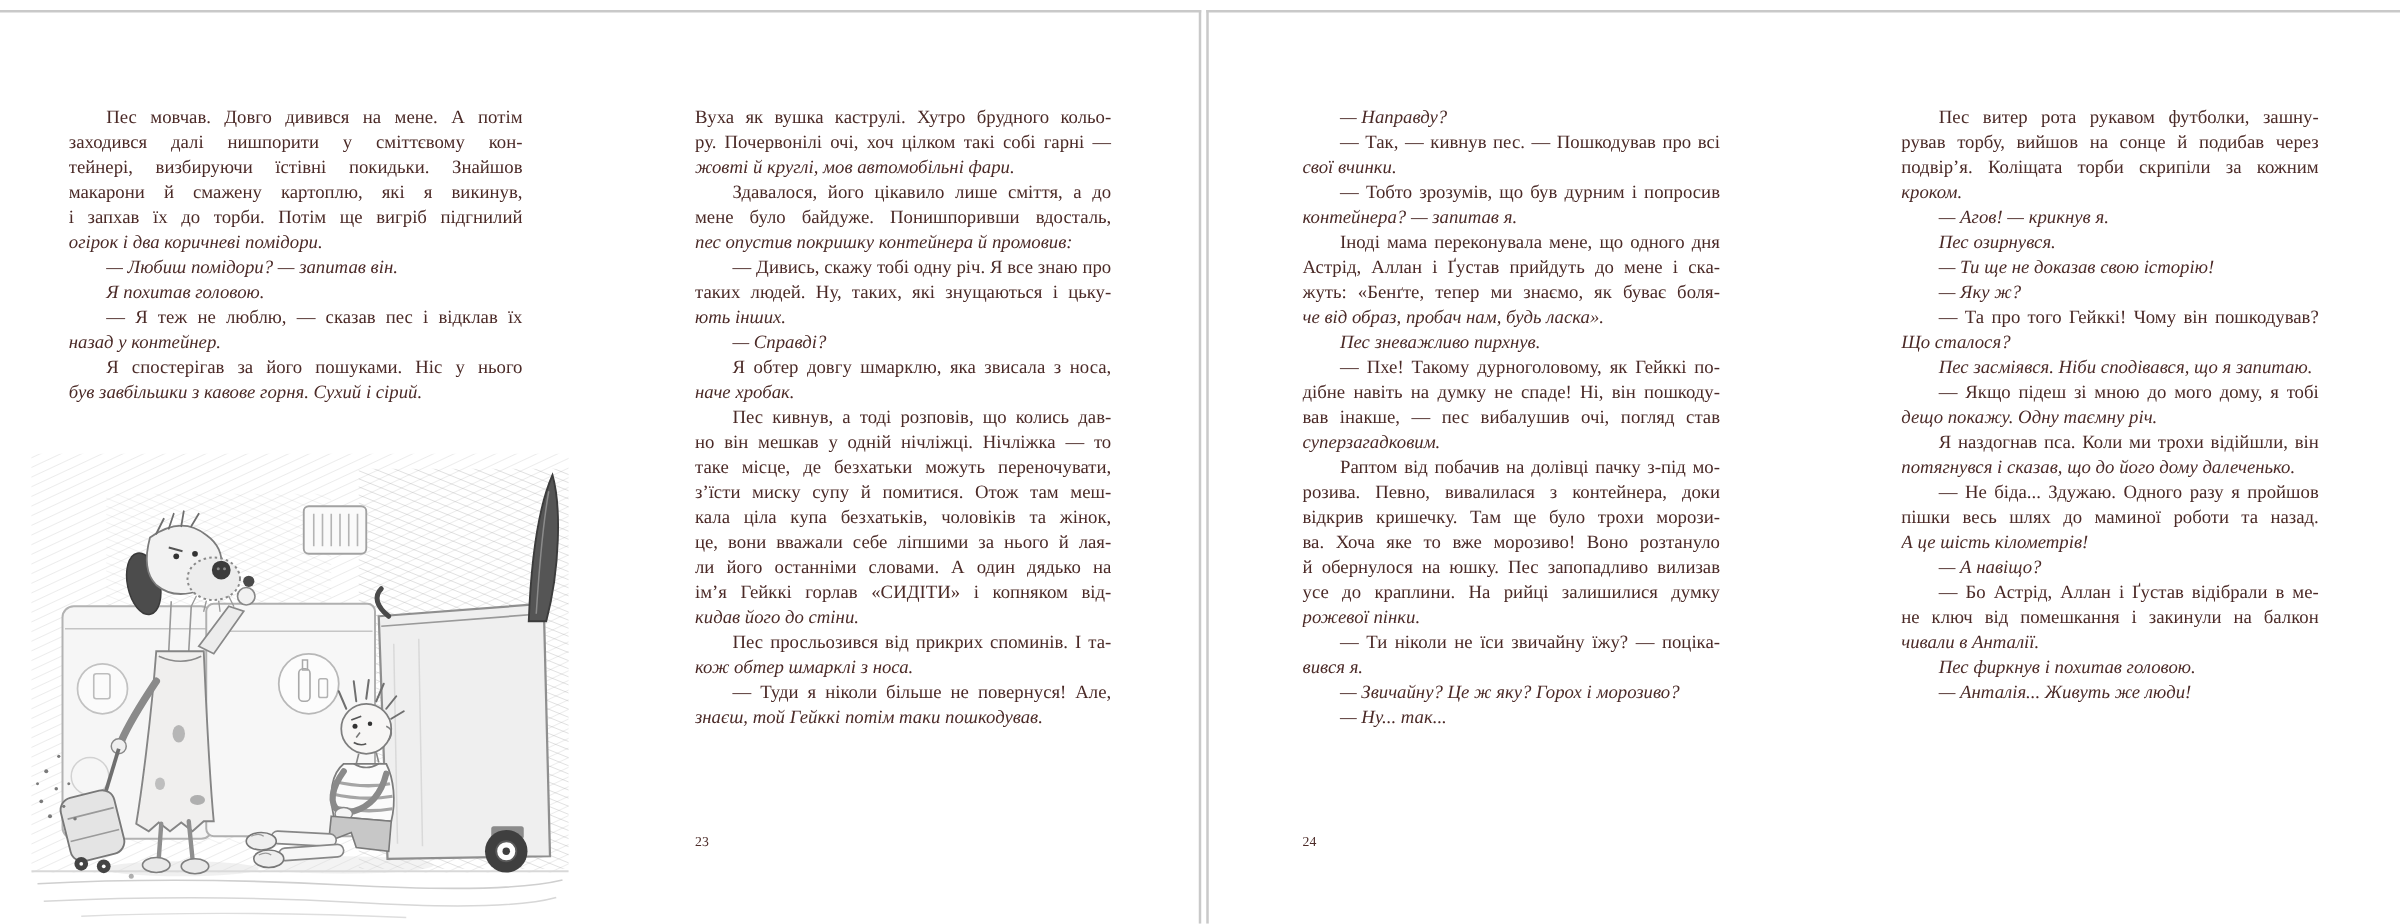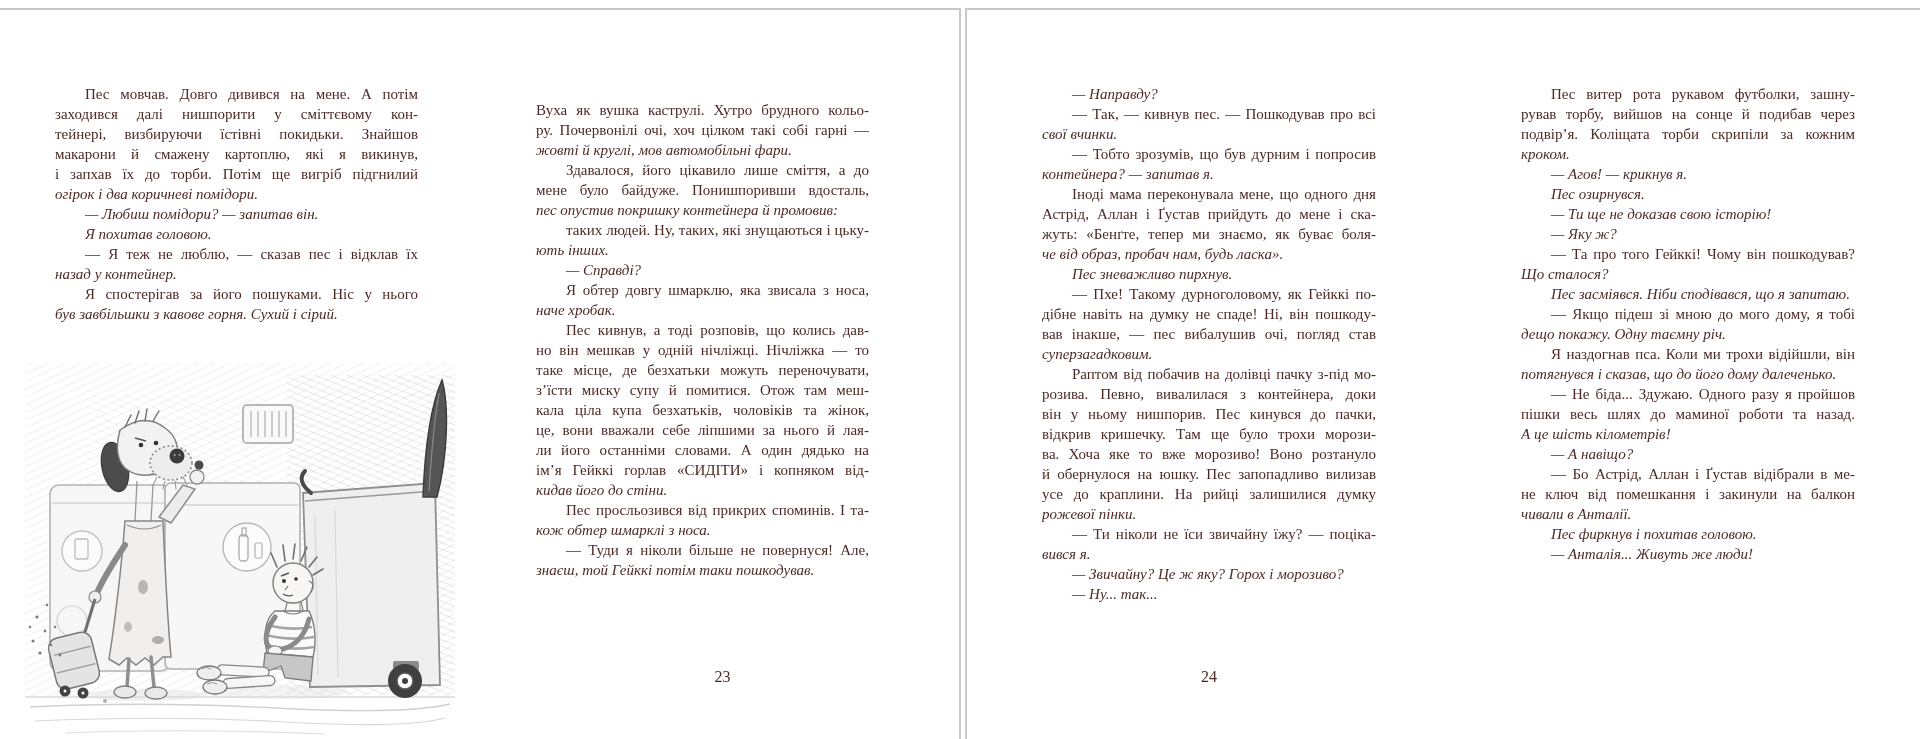--- a/index.html
+++ b/index.html
@@ -6,28 +6,28 @@
   html,body{margin:0;padding:0;background:#ffffff;}
   #stage{position:relative;width:1920px;height:739px;overflow:hidden;background:#ffffff;
          font-family:"Liberation Serif","DejaVu Serif",serif;color:var(--ink);}
   
   .scan{position:absolute;top:8px;height:760px;background:#fff;}
   #scan-left{left:-4px;width:963px;border-top:2px solid var(--edge);border-right:2px solid var(--edge);}
   #scan-right{left:965px;width:960px;border-top:2px solid var(--edge);border-left:2px solid var(--edge);}
   
   .col{position:absolute;top:84px;font-size:15px;line-height:20px;}
   #col0{left:45px;width:363px;margin-left:10px;}
-  #col1{left:536px;width:333px;margin-top:16px;}
+  #col1{left:556px;width:333px;}
   #col2{left:1042px;width:334px;}
   #col3{left:1521px;width:334px;}
   .line{height:20px;overflow:hidden;text-align:justify;text-align-last:justify;white-space:normal;}
   .line.last{text-align-last:left;font-style:italic;}
   .para.indent .line:first-child{text-indent:30px;}
   
-  .folio{position:absolute;top:668px;font-size:16px;text-align:center;}
+  .folio{position:absolute;top:668px;font-size:11px;}
   #folio-23{left:556px;width:333px;}
   #folio-24{left:1042px;width:334px;}
   
   #illo{position:absolute;left:25px;top:335px;width:430px;height:404px;}
   svg{display:block;}
 </style>
 </head>
 <body>
 
 <div id="stage">
@@ -64,20 +64,21 @@
         <div class="line">Вуха як вушка каструлі. Хутро брудного кольо-</div>
         <div class="line">ру. Почервонілі очі, хоч цілком такі собі гарні —</div>
         <div class="line last">жовті й круглі, мов автомобільні фари.</div>
       </div>
       <div class="para indent">
         <div class="line">Здавалося, його цікавило лише сміття, а до</div>
         <div class="line">мене було байдуже. Понишпоривши вдосталь,</div>
         <div class="line last">пес опустив покришку контейнера й промовив:</div>
       </div>
       <div class="para indent">
+        <div class="line">— Дивись, скажу тобі одну річ. Я все знаю про</div>
         <div class="line">таких людей. Ну, таких, які знущаються і цьку-</div>
         <div class="line last">ють інших.</div>
       </div>
       <div class="para indent">
         <div class="line last">— Справді?</div>
       </div>
       <div class="para indent">
         <div class="line">Я обтер довгу шмарклю, яка звисала з носа,</div>
         <div class="line last">наче хробак.</div>
       </div>
@@ -124,21 +125,20 @@
       </div>
       <div class="para indent">
         <div class="line">— Пхе! Такому дурноголовому, як Гейккі по-</div>
         <div class="line">дібне навіть на думку не спаде! Ні, він пошкоду-</div>
         <div class="line">вав інакше, — пес вибалушив очі, погляд став</div>
         <div class="line last">суперзагадковим.</div>
       </div>
       <div class="para indent">
         <div class="line">Раптом від побачив на долівці пачку з-під мо-</div>
         <div class="line">розива. Певно, вивалилася з контейнера, доки</div>
-        <div class="line">він у ньому нишпорив. Пес кинувся до пачки,</div>
         <div class="line">відкрив кришечку. Там ще було трохи морози-</div>
         <div class="line">ва. Хоча яке то вже морозиво! Воно розтануло</div>
         <div class="line">й обернулося на юшку. Пес запопадливо вилизав</div>
         <div class="line">усе до краплини. На рийці залишилися думку</div>
         <div class="line last">рожевої пінки.</div>
       </div>
       <div class="para indent">
         <div class="line">— Ти ніколи не їси звичайну їжу? — поціка-</div>
         <div class="line last">вився я.</div>
       </div>

